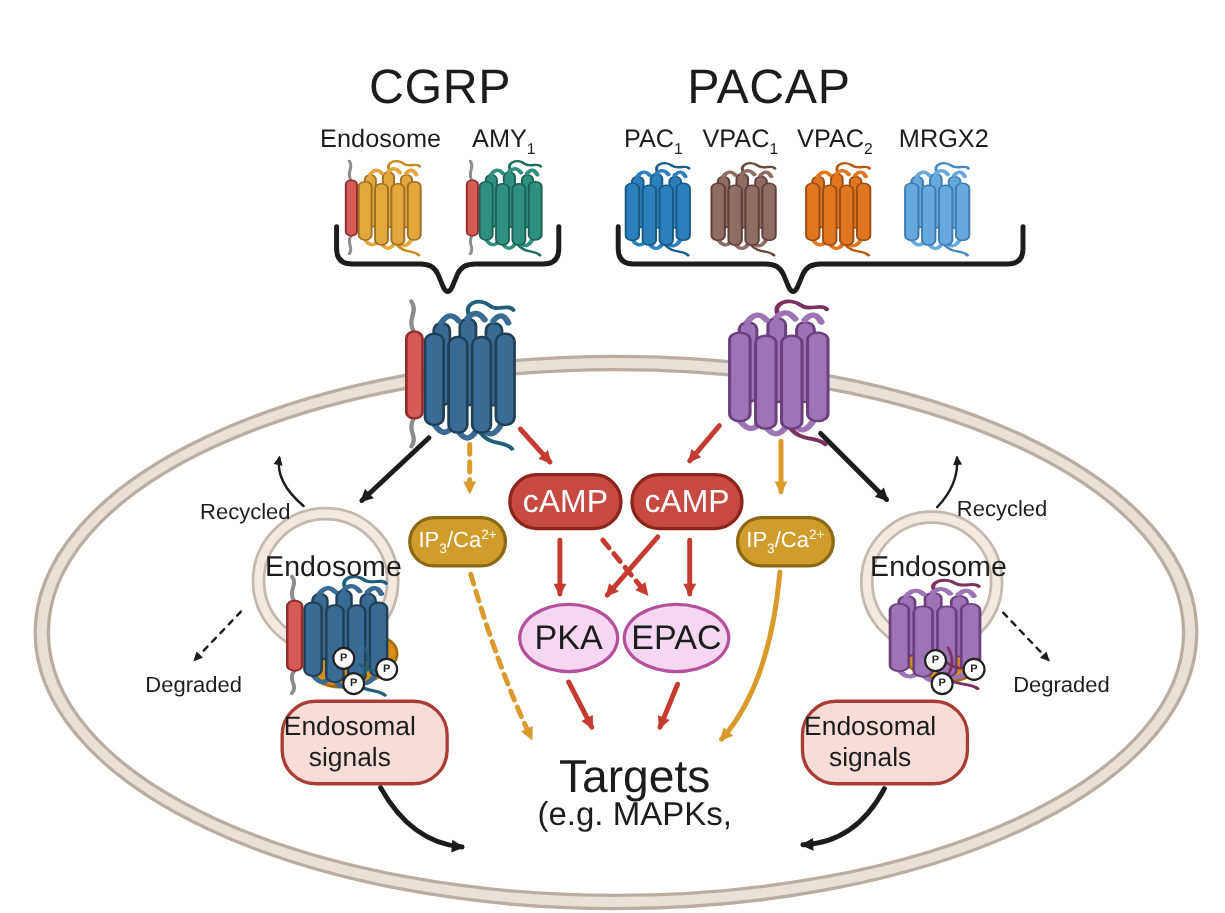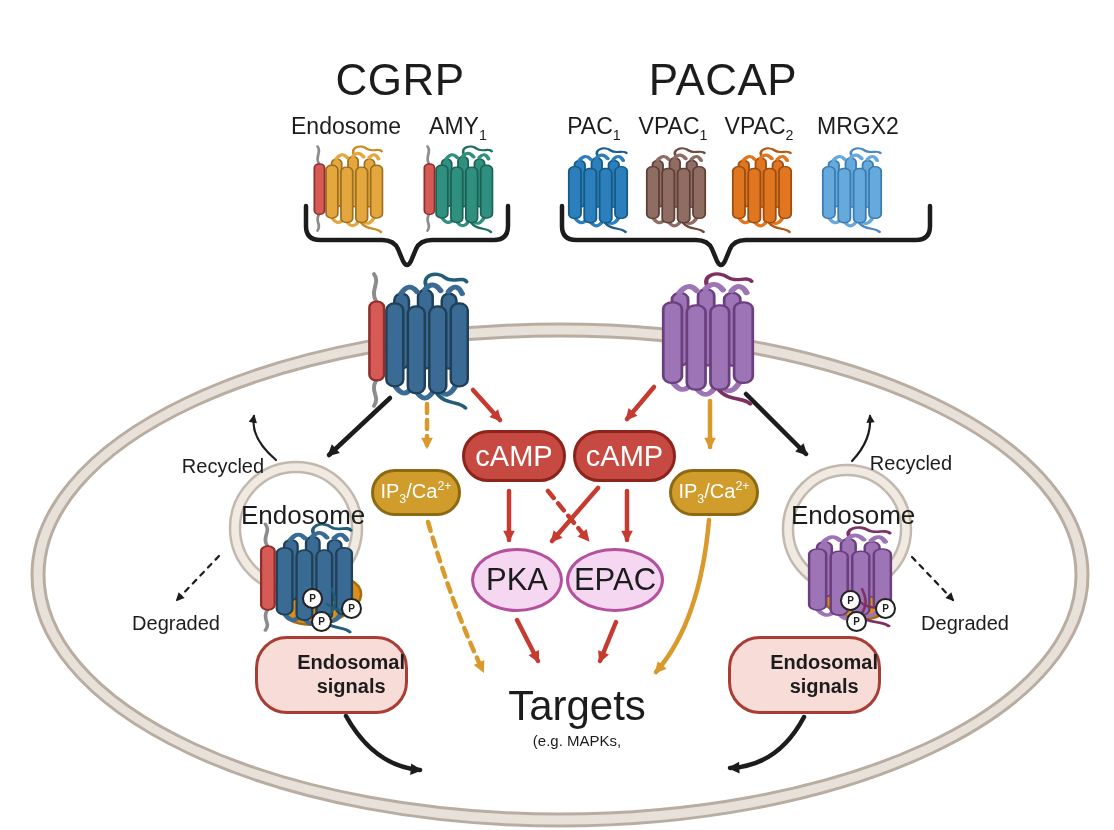--- a/index.html
+++ b/index.html
@@ -16,26 +16,26 @@
   .receptor{z-index:2;}
   .pill{display:flex;align-items:center;justify-content:center;z-index:5;box-sizing:border-box;}
   .camp{background:var(--camp-fill);border:3px solid var(--camp-border);border-radius:27px;
         color:#fff;font-size:29px;font-weight:400;}
   .ip3{background:var(--ip3-fill);border:3px solid var(--ip3-border);border-radius:24px;
        color:#fff;font-size:20px;font-weight:500;}
   .ip3 sub,.ip3 sup{font-size:0.62em;}
   .oval{background:var(--pka-fill);border:3px solid var(--pka-border);border-radius:50%;
         font-size:31px;font-weight:500;z-index:5;display:flex;align-items:center;justify-content:center;box-sizing:border-box;}
   .endosomal{background:var(--endosomal-fill);border:3.5px solid var(--endosomal-border);
-             border-radius:32px;font-size:20px;line-height:1.18;font-weight:700;z-index:5;
-             display:flex;align-items:center;justify-content:flex-end;text-align:center;box-sizing:border-box;}
+             border-radius:32px;font-size:24px;line-height:1.18;font-weight:400;z-index:5;
+             display:flex;align-items:center;justify-content:flex-start;text-align:center;box-sizing:border-box;}
   .small-label{font-size:20px;z-index:5;}
   .endo-label{font-size:26px;z-index:5;}
   .targets-main{font-size:42px;font-weight:500;line-height:1.05;}
-  .targets-sub{font-size:15px;line-height:26px;}
+  .targets-sub{font-size:30px;line-height:26px;}
   .pcirc{width:21px;height:21px;border-radius:50%;background:#fff;border:2px solid #222;
          display:flex;align-items:center;justify-content:center;font-size:10px;font-weight:bold;
          z-index:4;box-sizing:border-box;}
   
   .mem-band{fill:none;stroke:var(--membrane-band);stroke-width:10;}
   .mem-line{fill:none;stroke:var(--membrane-line);stroke-width:3;}
   .endo-band{fill:none;stroke:var(--endo-band);stroke-width:8;}
   .endo-line{fill:none;stroke:var(--endo-line);stroke-width:2.5;}
   .blob{fill:var(--blob-fill);stroke:var(--blob-border);stroke-width:2.5;}
   .brace{fill:none;stroke:var(--arrow-black);stroke-width:4.5;stroke-linecap:round;stroke-linejoin:round;}
@@ -124,21 +124,21 @@
   </svg>
 
   <svg id="tails" class="layer" viewBox="0 0 1114 830">
     <path class="tailL" d="M332,589 C340,606 330,616 323,619"></path>
     <path class="tailL" d="M327,604 C338,612 344,611 351,608"></path>
     <path class="tailR" d="M862,589 C870,604 862,614 858,618"></path>
     <path class="tailR" d="M860,602 C870,609 876,608 884,606"></path>
   </svg>
 
   <div class="abs ctr title" style="left:320px;top:55px;width:160px;">CGRP</div>
-  <div class="abs ctr title" style="left:628px;top:55px;width:190px;">PACAP</div>
+  <div class="abs ctr title" style="left:604px;top:55px;width:190px;">PACAP</div>
 
   <div class="abs ctr rlabel" style="left:291px;top:113px;width:110px;"><span>Endosome</span><sub></sub></div>
   <div class="abs ctr rlabel" style="left:418px;top:113px;width:80px;"><span>AMY</span><sub>1</sub></div>
   <div class="abs ctr rlabel" style="left:554px;top:113px;width:80px;"><span>PAC</span><sub>1</sub></div>
   <div class="abs ctr rlabel" style="left:628px;top:113px;width:90px;"><span>VPAC</span><sub>1</sub></div>
   <div class="abs ctr rlabel" style="left:714px;top:113px;width:90px;"><span>VPAC</span><sub>2</sub></div>
   <div class="abs ctr rlabel" style="left:806px;top:113px;width:104px;"><span>MRGX2</span><sub></sub></div>
 
   <div id="receptors" class="abs" style="left:0;top:0;">
       <div class="abs receptor" style="left: 312px; top: 140px; width: 72px; height: 92px;">

